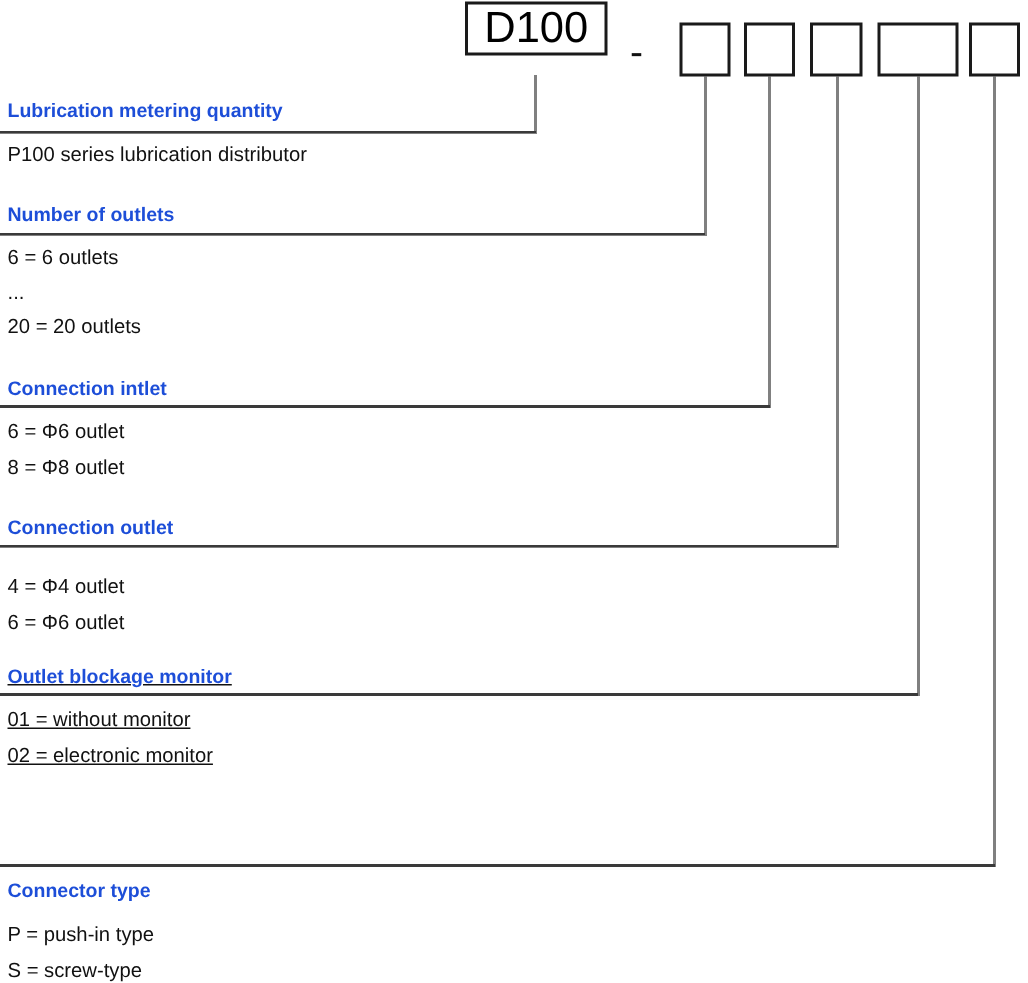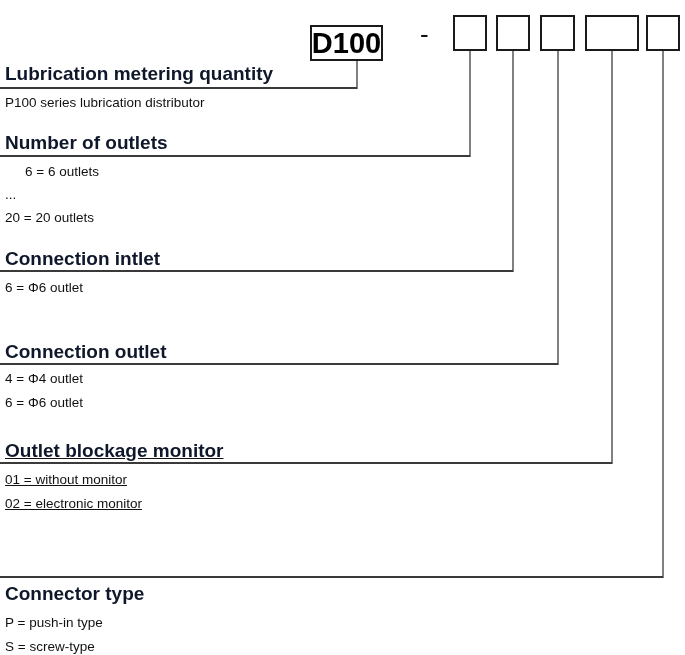--- a/index.html
+++ b/index.html
@@ -18,21 +18,21 @@
   }
   .code-box.main{font-size:29px;letter-spacing:0px;line-height:1;color:#000;}
   .dash{
     position:absolute;font-size:26px;line-height:1;color:#111;
     font-weight:400;
   }
 
   
   .section{position:absolute;left:5px;}
   .sec-head{
-    font-size:19px;font-weight:bold;color:#0f172a;
+    font-size:13px;font-weight:bold;color:#1d4ed8;
     line-height:15px;white-space:nowrap;
   }
   .sec-item{
     font-size:13.5px;font-weight:normal;color:#111;
     line-height:24px;white-space:nowrap;
   }
   .sec-item.ellipsis{font-size:13.5px;line-height:22px;}
 </style>
 </head>
 <body>
@@ -51,50 +51,51 @@
   <g stroke="#3a3a3a" stroke-width="1.4" shape-rendering="crispEdges">
     <line x1="0" y1="88" x2="357" y2="88"></line>
     <line x1="0" y1="156" x2="470" y2="156"></line>
     <line x1="0" y1="271" x2="513" y2="271"></line>
     <line x1="0" y1="364" x2="558" y2="364"></line>
     <line x1="0" y1="463" x2="612" y2="463"></line>
     <line x1="0" y1="577" x2="663" y2="577"></line>
   </g>
 </svg>
 
-<div class="code-box main" style="left:310px;top:25px;width:73px;height:36px;font-weight:bold;">D100</div>
+<div class="code-box main" style="left:310px;top:1px;width:95px;height:36px;">D100</div>
 
 <div class="dash" style="left:420px;top:21px;">-</div>
 
 <div class="code-box" style="left:453px;top:15px;width:34px;height:36px;"></div>
 <div class="code-box" style="left:496px;top:15px;width:34px;height:36px;"></div>
 <div class="code-box" style="left:540px;top:15px;width:35px;height:36px;"></div>
 <div class="code-box" style="left:585px;top:15px;width:54px;height:36px;"></div>
 <div class="code-box" style="left:646px;top:15px;width:34px;height:36px;"></div>
 
 <div class="section" style="top:66px;">
   <div class="sec-head">Lubrication metering quantity</div>
   <div class="sec-item" style="margin-top:10px;">P100 series lubrication distributor</div>
 </div>
 
 <div class="section" style="top:135px;">
   <div class="sec-head">Number of outlets</div>
-  <div class="sec-item" style="margin-top:10px;margin-left:20px;">6 = 6 outlets</div>
+  <div class="sec-item" style="margin-top:10px;">6 = 6 outlets</div>
   <div class="sec-item ellipsis">...</div>
   <div class="sec-item">20 = 20 outlets</div>
 </div>
 
 <div class="section" style="top:251px;">
   <div class="sec-head">Connection intlet</div>
   <div class="sec-item" style="margin-top:10px;">6 = Φ6 outlet</div>
+  <div class="sec-item">8 = Φ8 outlet</div>
 </div>
 
 <div class="section" style="top:344px;">
   <div class="sec-head">Connection outlet</div>
-  <div class="sec-item" style="margin-top:8px;">4 = Φ4 outlet</div>
+  <div class="sec-item" style="margin-top:20px;">4 = Φ4 outlet</div>
   <div class="sec-item">6 = Φ6 outlet</div>
 </div>
 
 <div class="section" style="top:443px;text-decoration:underline;">
   <div class="sec-head">Outlet blockage monitor</div>
   <div class="sec-item" style="margin-top:10px;">01 = without monitor</div>
   <div class="sec-item">02 = electronic monitor</div>
 </div>
 
 <div class="section" style="top:586px;">

